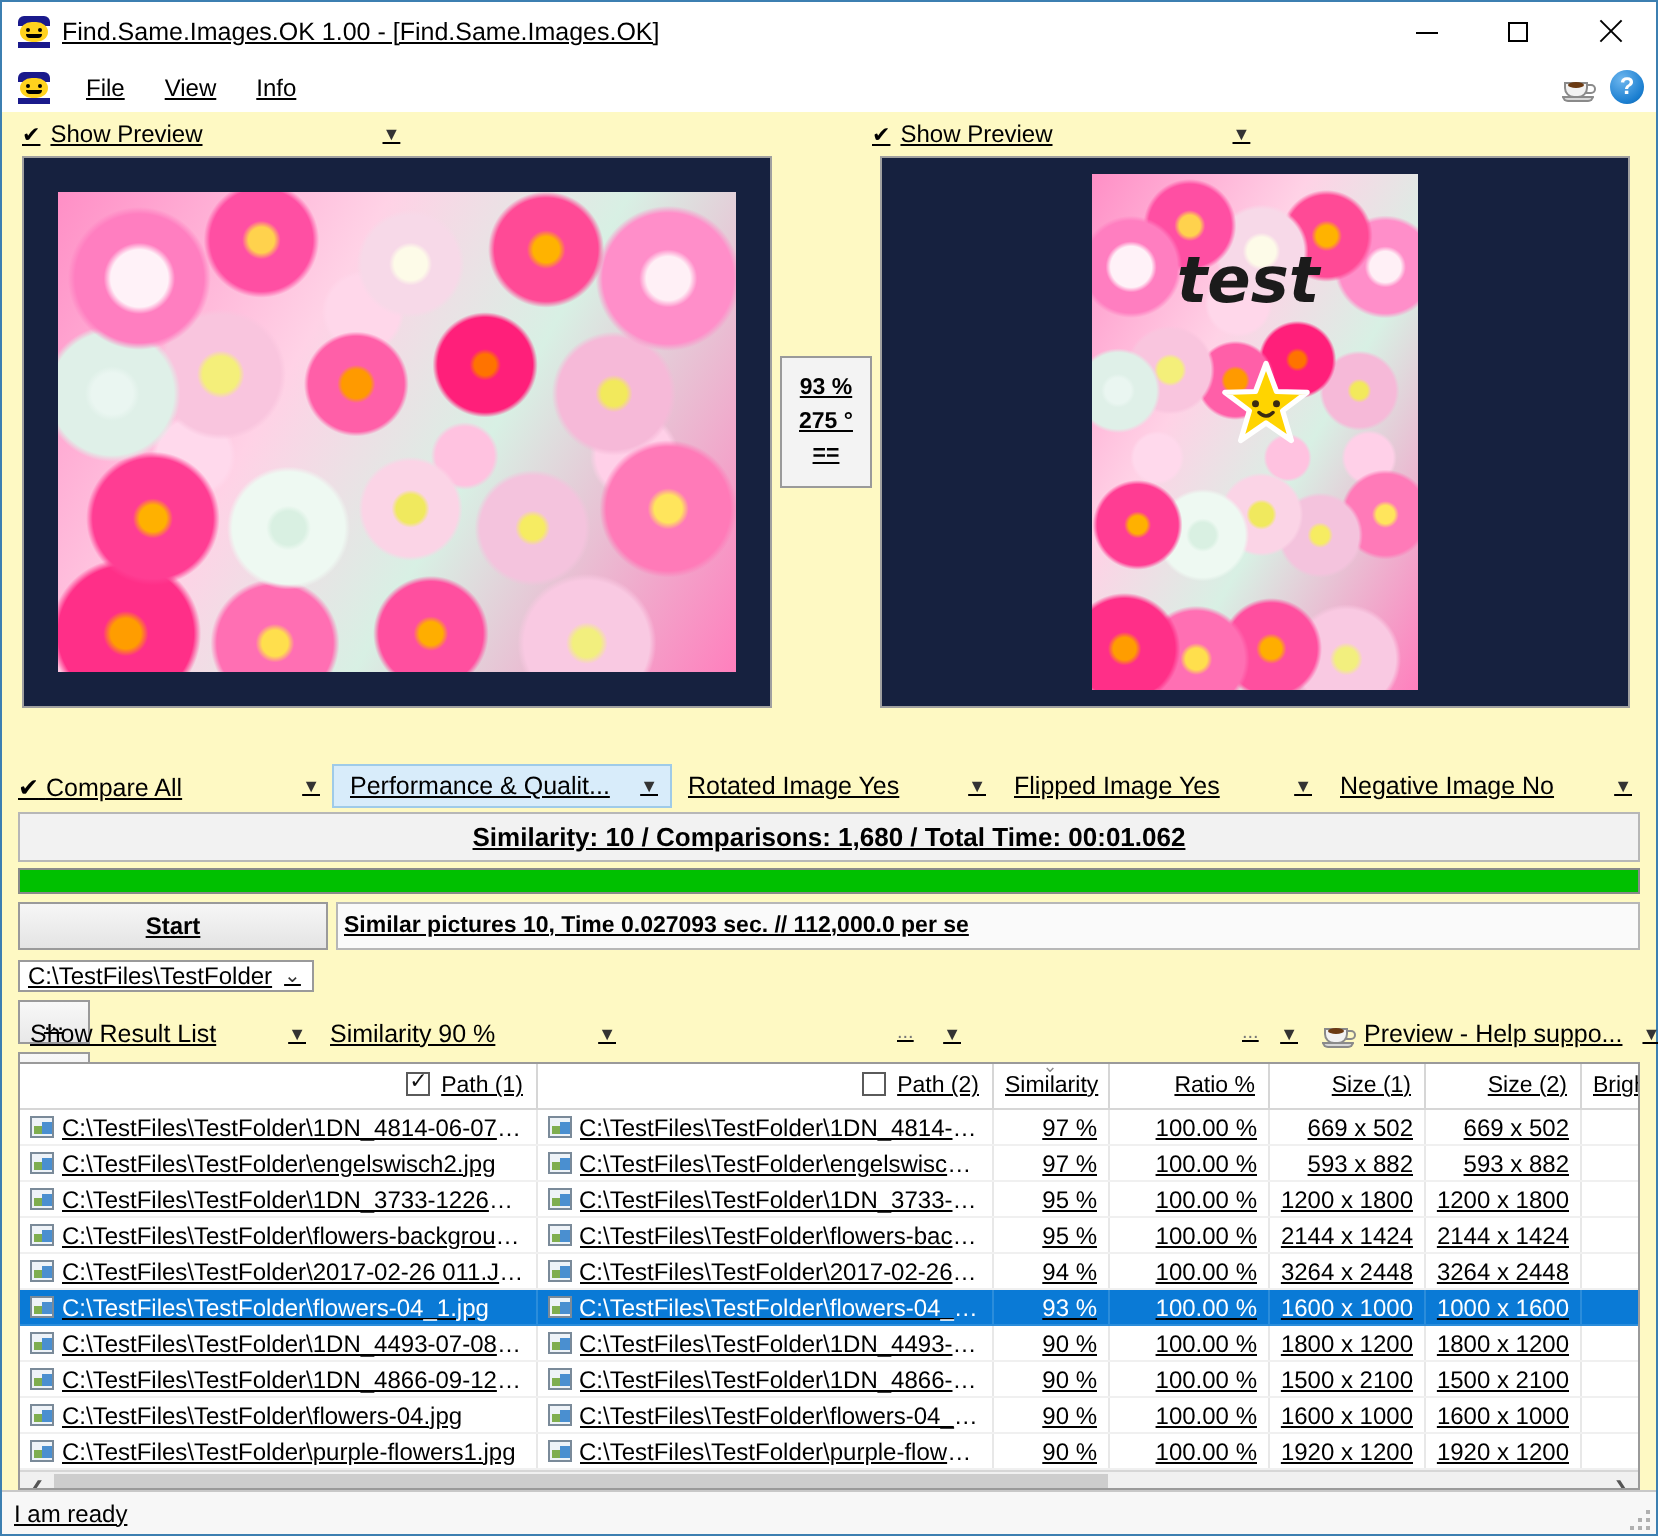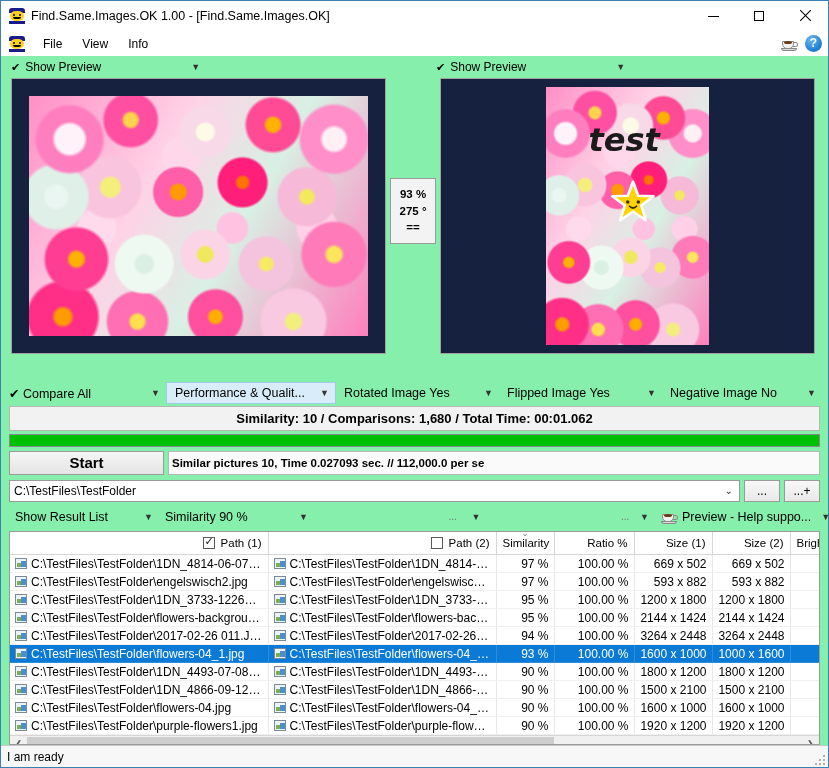--- a/index.html
+++ b/index.html
@@ -8,23 +8,24 @@
     width: 829px; height: 768px;
     font-family: "Liberation Sans", sans-serif;
     font-size: 12px;
     color: #000;
     background: #f0f0f0;
     overflow: hidden;
   }
   .window {
     width: 829px; height: 768px;
     border: 1px solid #3c7fb1;
-    background: #86efac;
+    background: #fef9c3;
     display: flex; flex-direction: column;
     position: relative;
+    text-decoration: underline;
   }
 
   
   .titlebar {
     height: 30px; min-height:30px;
     background: #ffffff;
     display: flex; align-items: center;
     position: relative;
   }
   .title-icon { width: 16px; height: 16px; margin: 0 6px 0 8px; position: relative; flex:none; }
@@ -172,25 +173,25 @@
   .statrow { display:flex; align-items:stretch; margin: 4px 8px 0 8px; height:24px; gap:4px; }
   .stat {
     flex: 1 1 0; min-width:0;
     border:1px solid #b7b7b7; background:#fafafa;
     font-size: 11.5px; font-weight:bold; line-height: 22px;
     padding: 0 3px; white-space:nowrap; overflow:hidden;
   }
   .startbtn {
     width: 155px; flex:none;
     border:1px solid #9a9a9a; background: linear-gradient(#f6f6f6,#e4e4e4);
-    font-size:15px; font-weight:bold; text-align:center; line-height:22px; cursor:pointer;
-  }
-
-  
-  .pathrow { display:flex; align-items:flex-start; margin: 5px 8px 0 8px; height:22px; gap:4px; }
+    font-size:12px; font-weight:bold; text-align:center; line-height:22px; cursor:pointer;
+  }
+
+  
+  .pathrow { display:flex; align-items:flex-start; margin: 5px 8px 0 8px; height:22px; gap:4px;flex-direction:column; }
   .pathinput {
     flex:1 1 auto; height:22px; border:1px solid #9a9a9a; background:#fff;
     display:flex; align-items:center; padding-left:4px; font-size:12px; position:relative;
   }
   .pathinput .dd { margin-left:auto; padding: 0 6px; font-size:10px; color:#333; }
   .smallbtn {
     width: 36px; height:22px; flex:none;
     border:1px solid #9a9a9a; background: linear-gradient(#f8f8f8,#e8e8e8);
     font-size:12px; text-align:center; line-height:20px; cursor:pointer;
   }

